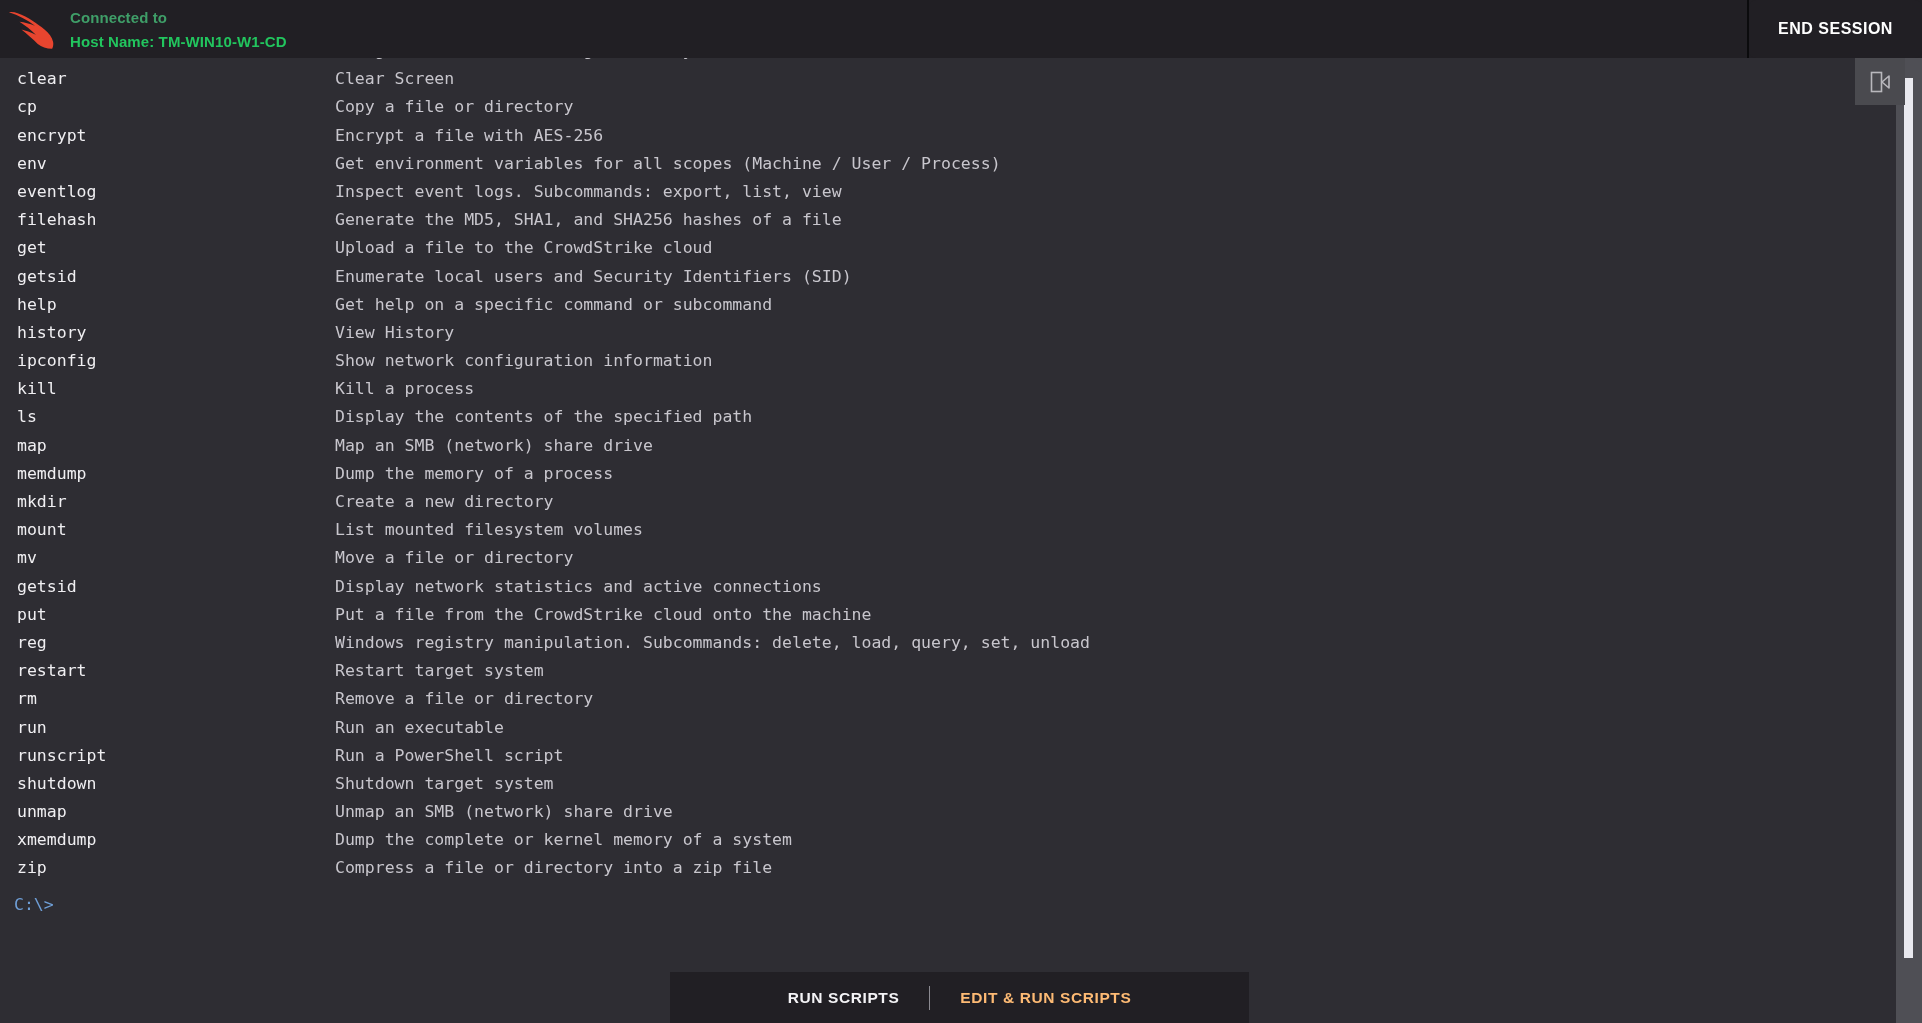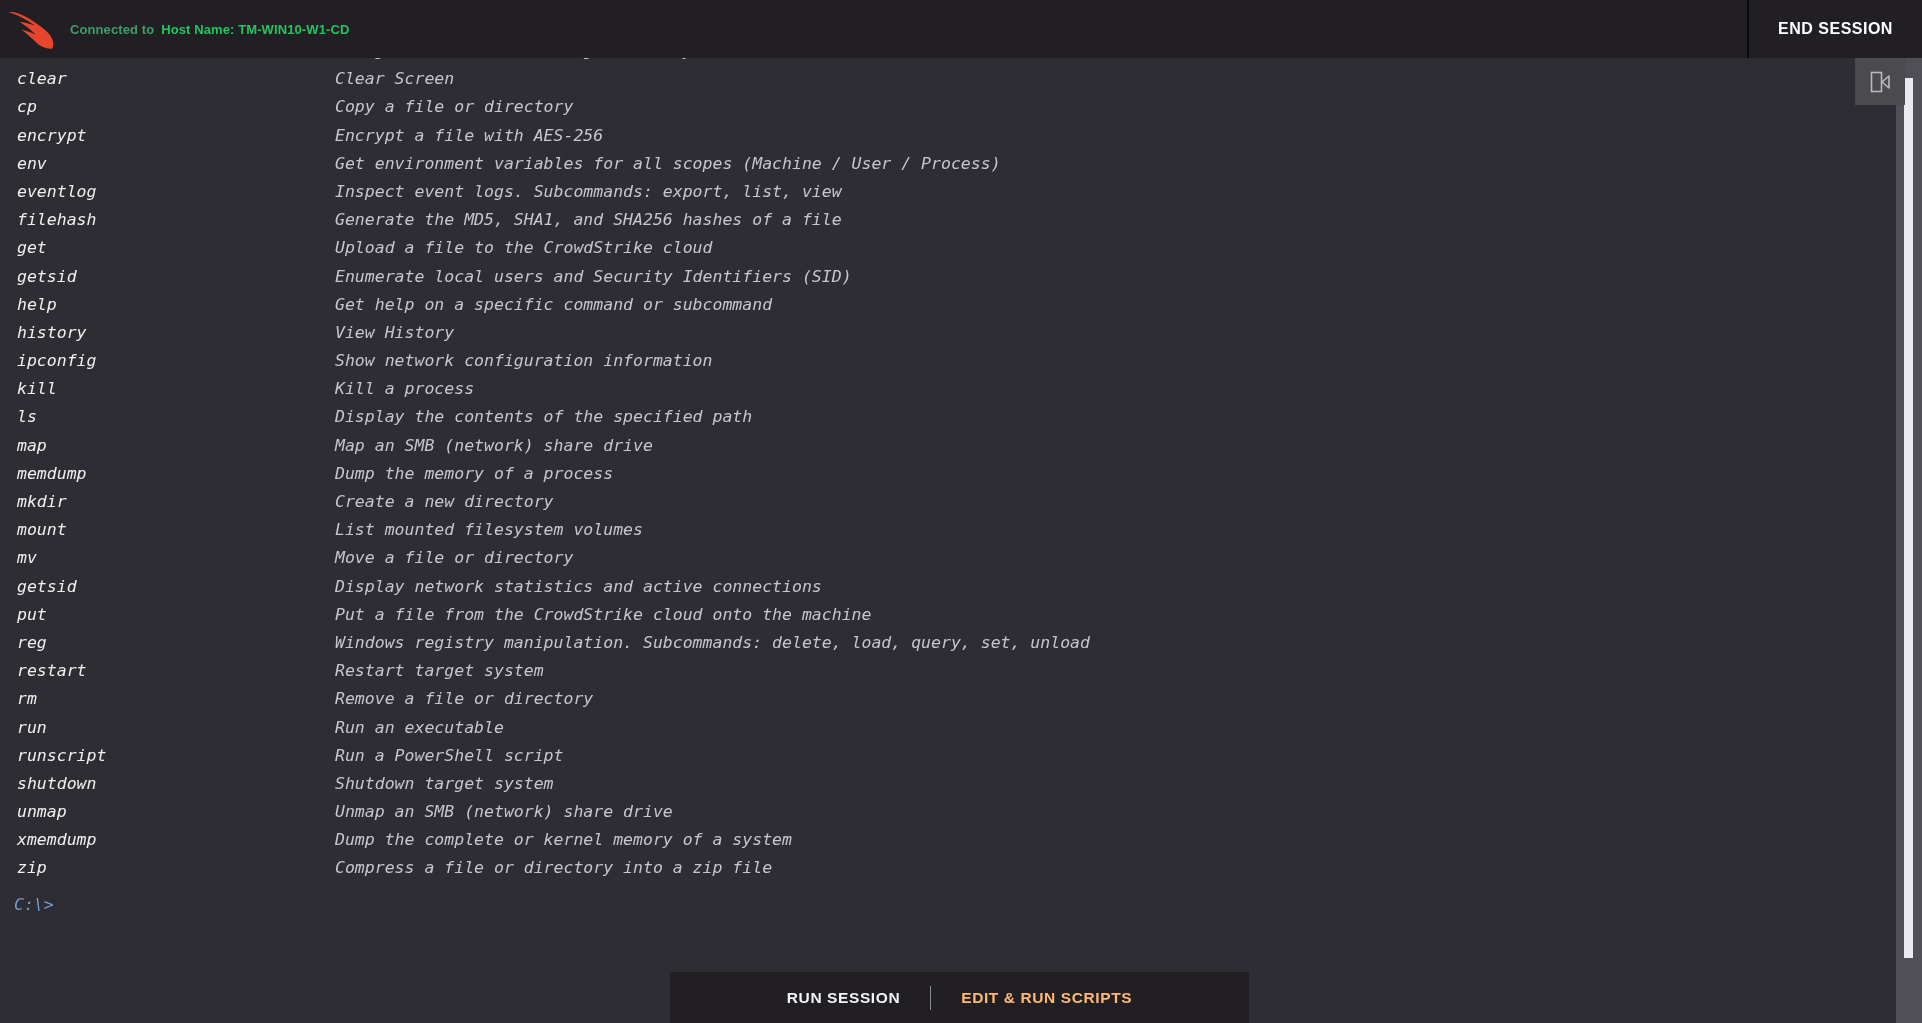--- a/index.html
+++ b/index.html
@@ -28,27 +28,28 @@
   }
   #falcon-logo {
     width: 48px;
     height: 44px;
     margin-left: 8px;
     margin-right: 14px;
     flex: 0 0 auto;
     display: block;
   }
   #connection-status {
-    font-size: 13px;
+    font-size: 15px;
     font-weight: bold;
     letter-spacing: 0.1px;
     white-space: nowrap;
     display: flex;
     align-items: baseline;
     gap: 7px;
+    flex-direction: column;
   }
   .status-connected {
     color: #3f9e68;
   }
   .status-hostname {
     color: #22c55e;
   }
   #header-spacer { flex: 1 1 auto; }
   #header-divider {
     width: 2px;
@@ -83,21 +84,20 @@
   }
   #terminal-output {
     position: absolute;
     top: -21px;
     left: 0;
     width: 1859px;
     padding: 0;
     font-family: "DejaVu Sans Mono", "Liberation Mono", monospace;
     font-size: 16.5px;
     line-height: 28.2px;
-    font-style: italic;
   }
   .term-row {
     display: block;
     white-space: pre;
     height: 28.2px;
   }
   .term-cmd {
     display: inline-block;
     width: 318px;
     margin-left: 17px;
@@ -246,16 +246,16 @@
     <rect x="2.5" y="2.5" width="10" height="19" fill="none" stroke="#b9b8bd" stroke-width="1.6"></rect>
     <path d="M20 6 L20 18 L13 12 Z" fill="none" stroke="#b9b8bd" stroke-width="1.6" stroke-linejoin="round"></path>
   </svg>
 </div>
 
 <div id="terminal-scrollbar-track">
   <div id="terminal-scrollbar-thumb"></div>
 </div>
 
 <div id="bottom-tab-bar">
-  <div class="bottom-tab">RUN SESSION</div>
+  <div class="bottom-tab">RUN SCRIPTS</div>
   <div id="tab-divider"></div>
   <div class="bottom-tab inactive">EDIT &amp; RUN SCRIPTS</div>
 </div>
 
 </body></html>

